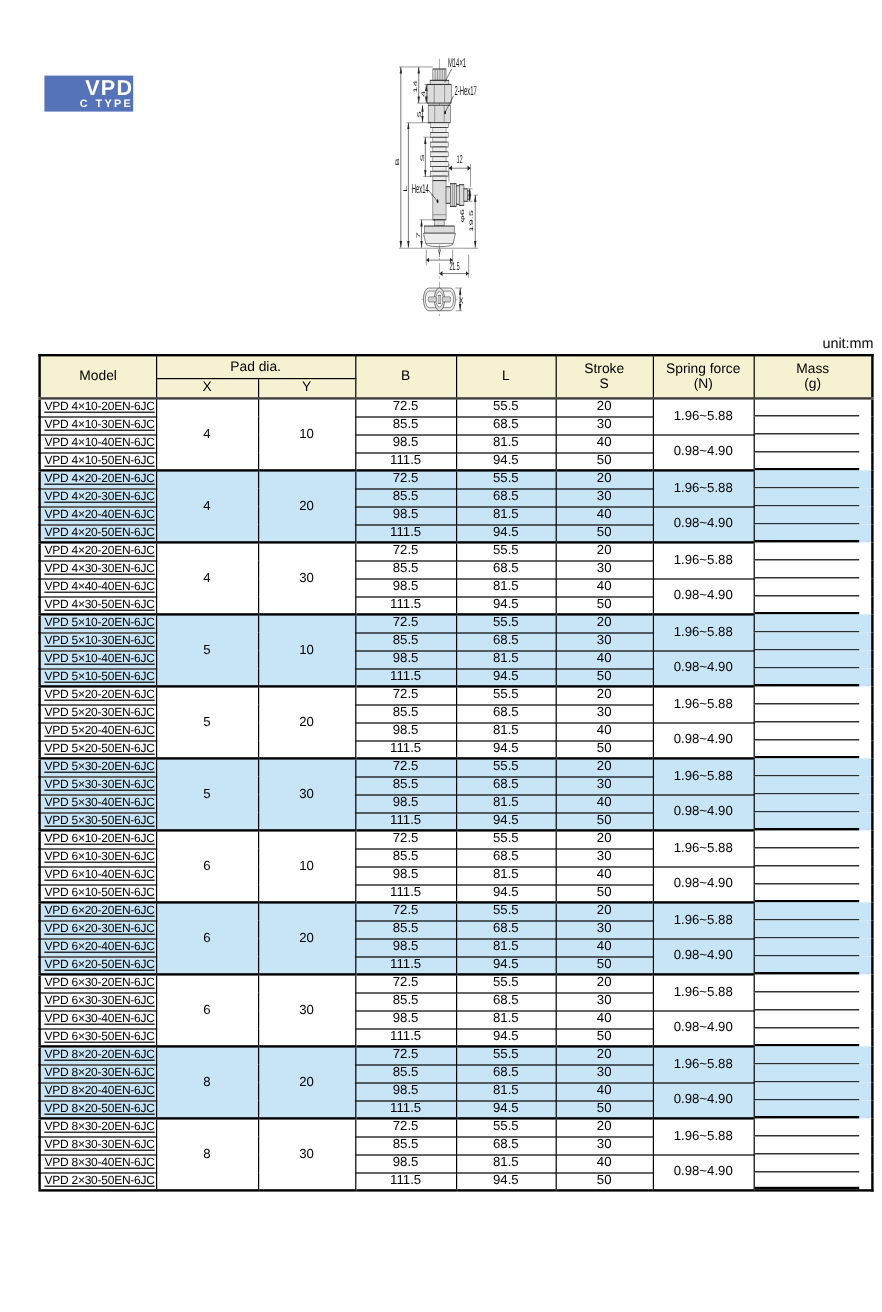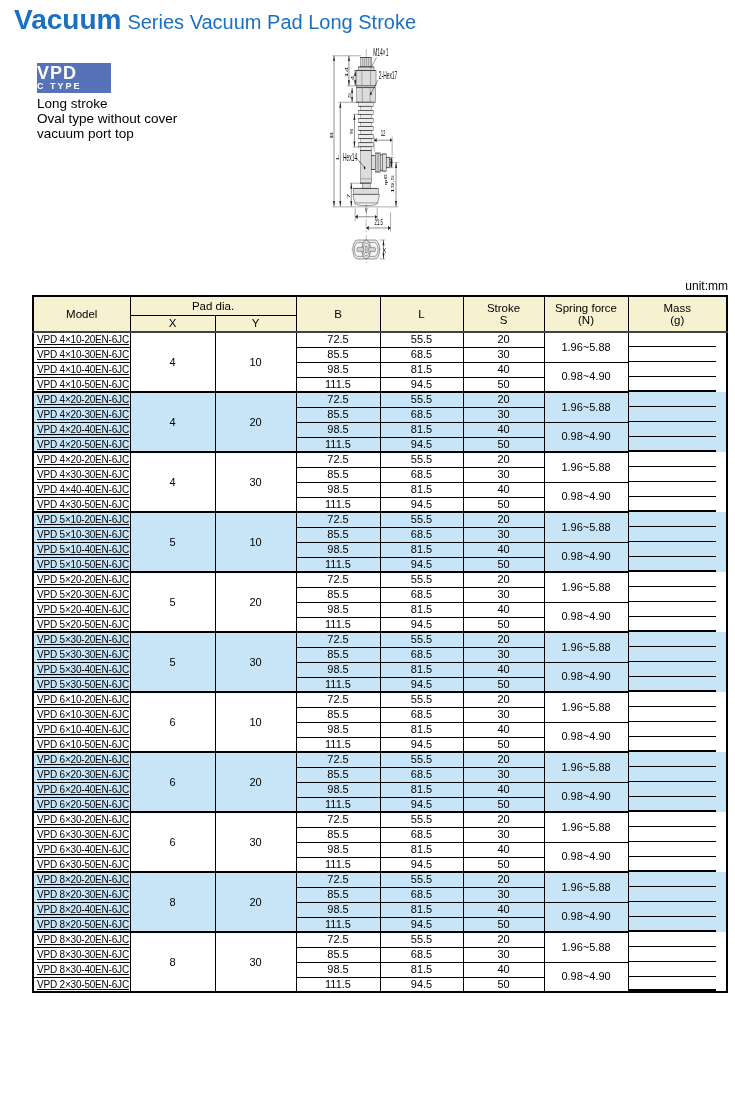--- a/index.html
+++ b/index.html
@@ -8,21 +8,21 @@
     position:relative; width:735px; height:1093px; background:#fff;
     font-family:"Liberation Sans", sans-serif; color:#000; overflow:hidden;
   }
   
   .title { position:absolute; left:14px; top:4px; color:#1a70c2; white-space:nowrap; }
   .title .lead { font-size:28px; font-weight:bold; }
   .title .rest { font-size:20px; font-weight:normal; margin-left:6px; }
   
   .badge {
     position:absolute; left:37px; top:63px; width:74px; height:30px;
-    background:#5673ba; color:#fff; text-align:left; font-weight:bold;
+    background:#5673ba; color:#fff; text-align:right; font-weight:bold;
     padding-top:2px;
   }
   .badge .series { display:block; font-size:18px; line-height:16px; letter-spacing:1px; }
   .badge .type { display:block; font-size:9px; line-height:10px; letter-spacing:2px; }
   
   .desc { position:absolute; left:37px; top:96px; font-size:13.5px; line-height:15px; color:#000; }
   
   .diagram { position:absolute; left:325px; top:42px; }
   .diagram text { font-size:11px; fill:#111; font-family:"Liberation Sans",sans-serif; }
   .diagram .callout { font-size:12.5px; }
@@ -62,34 +62,26 @@
     background-size:90% 1px;
   }
   tr.gend .mass-cell { background-size:90% 2px; }
   .hdr-line { display:block; }
 </style>
 </head>
 <body>
 
 <div class="page">
 
-  <div class="title">
-    <span class="lead">Vacuum</span><span class="rest">Series Vacuum Pad Long Stroke</span>
-  </div>
 
   <div class="badge">
     <span class="series">VPD</span>
     <span class="type">C TYPE</span>
   </div>
 
-  <div class="desc">
-    <div>Long stroke</div>
-    <div>Oval type  without cover</div>
-    <div>vacuum port  top</div>
-  </div>
 
   <svg class="diagram" width="210" height="260" viewBox="325 42 535 302" preserveAspectRatio="none">
     <svg x="325" y="42" width="210" height="260" viewBox="325 42 210 260" overflow="visible"></svg>
     <defs>
       <marker id="ar" viewBox="0 0 10 10" refX="9" refY="5" markerWidth="9" markerHeight="9" orient="auto-start-reverse">
         <path d="M0,1.5 L9,5 L0,8.5 Z" fill="#222"></path>
       </marker>
     </defs>
     <g>
       <line class="cl" x1="430" y1="50" x2="430" y2="300"></line>

